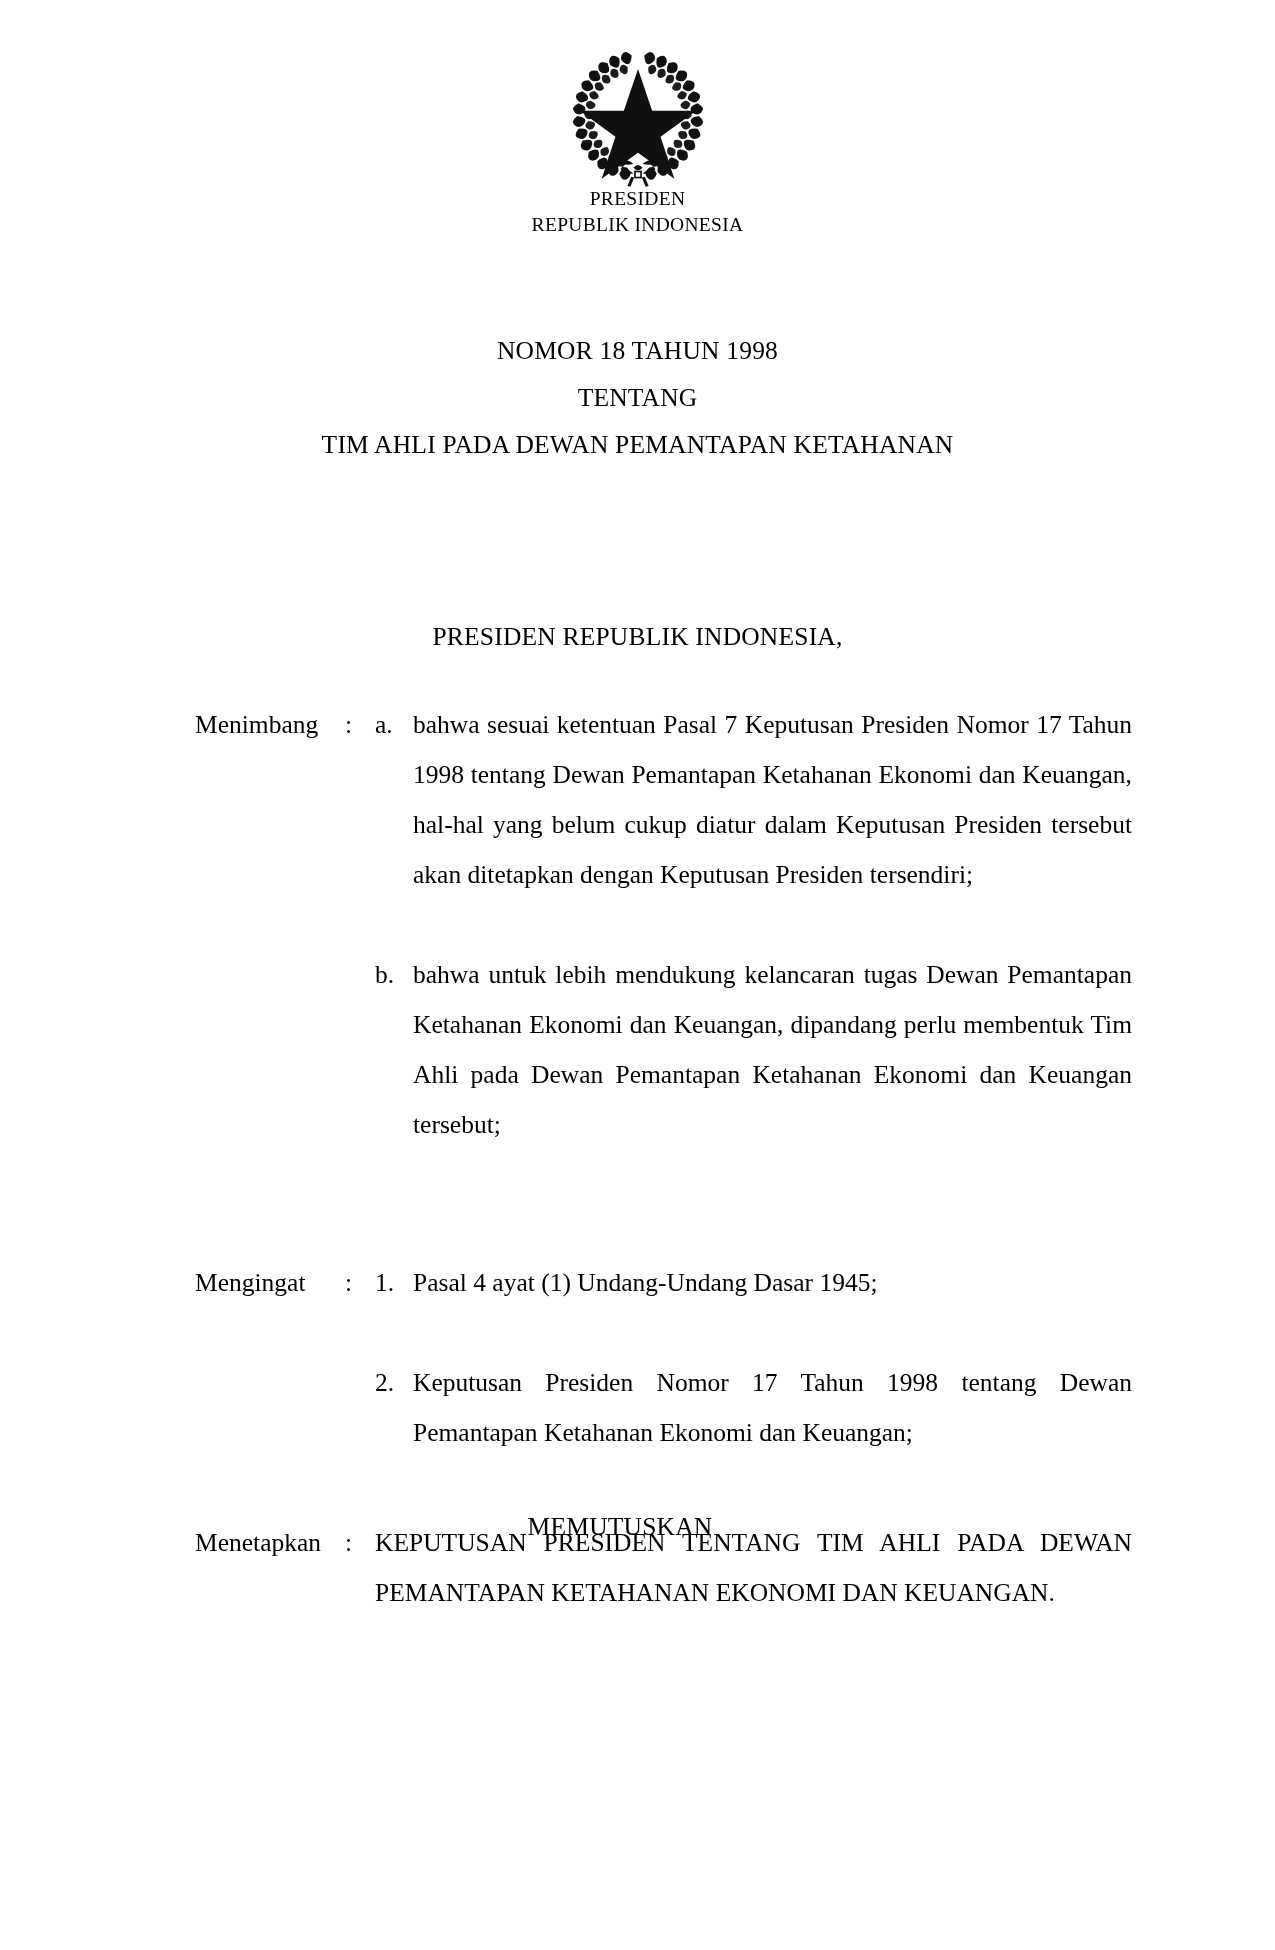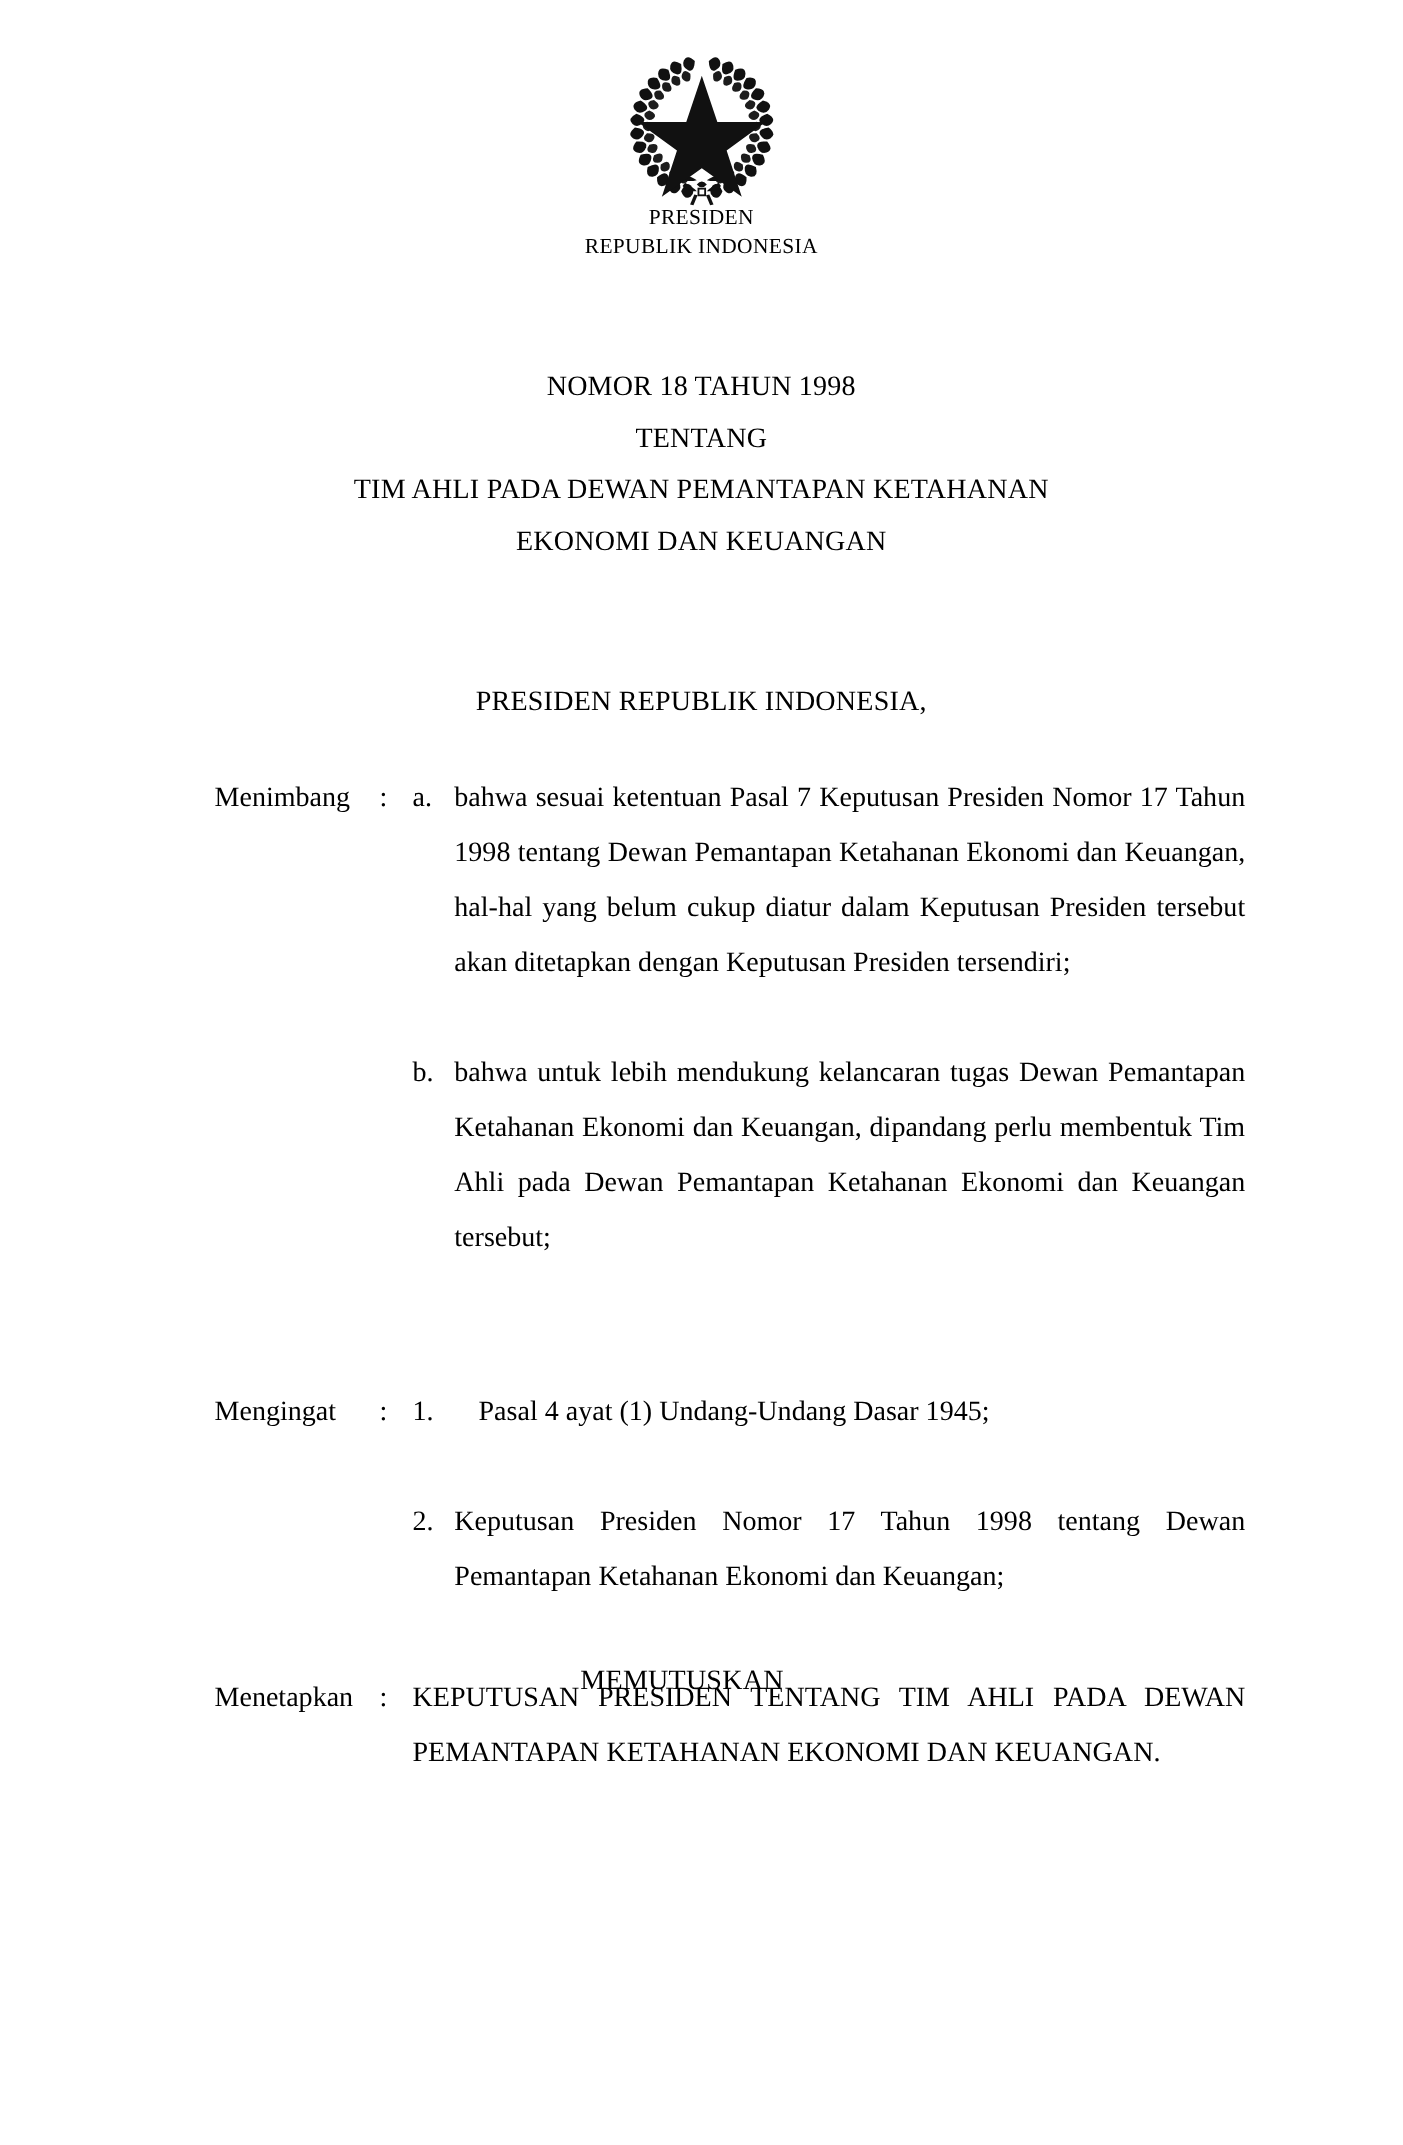--- a/index.html
+++ b/index.html
@@ -107,21 +107,20 @@
     flex: 0 0 38px;
   }
   .item-text {
     flex: 1 1 auto;
     text-align: justify;
     text-align-last: left;
     hyphens: none;
   }
   .item-text.no-justify {
     text-align: right;
-    margin-left: 22px;
   }
 
   
   .memutuskan {
     position: absolute;
     top: 1512px;
     left: 0;
     width: 1240px;
     text-align: center;
     font-size: 25.5px;
@@ -256,21 +255,20 @@
 
   <div class="header-caption">
     <div>PRESIDEN</div>
     <div>REPUBLIK INDONESIA</div>
   </div>
 
   <div class="title-block">
     <div>NOMOR 18 TAHUN 1998</div>
     <div>TENTANG</div>
     <div>TIM AHLI PADA DEWAN PEMANTAPAN KETAHANAN</div>
-    <div>EKONOMI DAN KEUANGAN</div>
   </div>
 
   <div class="opening">PRESIDEN REPUBLIK INDONESIA,</div>
 
   <div class="clause" style="top:700px;">
     <div class="clause-row">
       <div class="clause-label">Menimbang</div>
       <div class="clause-colon">:</div>
       <div class="clause-items">
         <div class="item">

